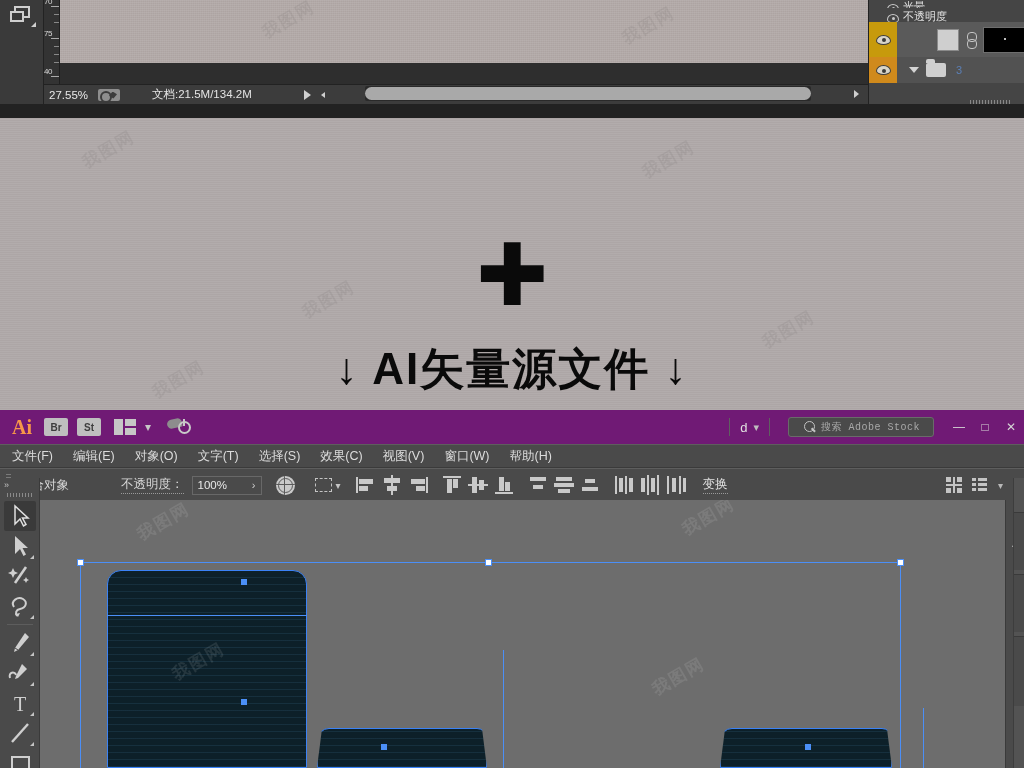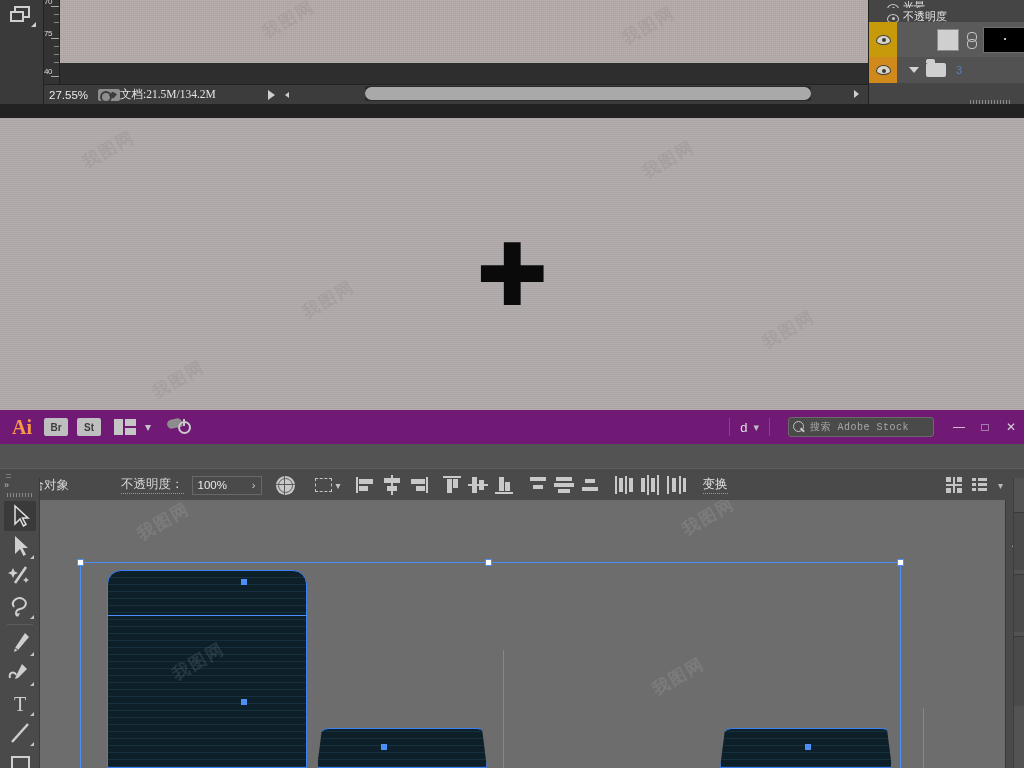--- a/index.html
+++ b/index.html
@@ -31,21 +31,21 @@
   }
   .ps-canvas-dark { position:absolute; left:60px; top:63px; width:808px; height:21px; background:#2e2e2e; }
 
   .ps-status { position:absolute; left:44px; top:84px; width:824px; height:20px; background:#3c3c3c; border-top:1px solid #222;
                display:flex; align-items:center; color:#ddd; font-size:11px; }
   .ps-zoom { padding-left:5px; width:54px; color:#e8e8e8; font-size:11.5px;}
   .ps-zoomicon { width:22px; height:12px; background:#8e8e8e; border-radius:2px; position:relative; }
   .ps-zoomicon:before{content:"";position:absolute;left:2px;top:2px;width:8px;height:8px;border-radius:50%;border:2px solid #3c3c3c;}
   .ps-zoomicon:after{content:"";position:absolute;left:11px;top:3px;width:8px;height:7px;background:#3c3c3c;
      clip-path:polygon(0 60%,45% 0,100% 40%,55% 100%);}
-  .ps-doc { font-size:11.5px; color:#e4e4e4;font-family:Liberation Serif, serif; }
+  .ps-doc { padding-left:32px; font-size:11.5px; color:#e4e4e4; }
   .ps-arrowR { margin-left:52px; width:0;height:0;border-left:7px solid #cfcfcf;border-top:5px solid transparent;border-bottom:5px solid transparent;}
   .ps-arrowSm { margin-left:10px; width:0;height:0;border-right:4px solid #cfcfcf;border-top:3px solid transparent;border-bottom:3px solid transparent;}
   .ps-hscroll { position:absolute; left:365px; top:86px; width:446px; height:15px; background:#2a2a2a; border-radius:2px;}
   .ps-hscroll .thumb { position:absolute; left:0; top:1px; width:446px; height:13px; background:#a9a9a9; border-radius:7px;}
   .ps-hs-right { position:absolute; left:854px; top:90px; width:0;height:0;border-left:5px solid #cfcfcf;border-top:4px solid transparent;border-bottom:4px solid transparent;}
   .ps-bottomband { position:absolute; left:0; top:104px; width:1024px; height:14px; background:#222; }
   .ps-leftband { position:absolute; left:0; top:0; width:8px; height:104px; background:#2f2f2f;}
 
   
   .ps-layers { position:absolute; left:868px; top:0; width:156px; height:120px; background:#454545; border-left:1px solid #222;}
@@ -99,21 +99,21 @@
   .ai-chev { margin-left:9px; color:#c6c6c6; font-size:12px; }
   .ai-cloud { margin-left:16px; position:relative; width:24px; height:18px; }
   .ai-cloud .c1{position:absolute;left:0;top:1px;width:15px;height:9px;background:#8d8d8d;border-radius:6px 6px 1px 6px;transform:rotate(-12deg);}
   .ai-cloud .c2{position:absolute;left:11px;top:3px;width:13px;height:13px;border:2px solid #c9c9c9;border-radius:50%;}
   .ai-cloud .c3{position:absolute;left:16px;top:1px;width:2px;height:7px;background:#c9c9c9;}
   .ai-spacer { flex:1; }
   .ai-sep { width:1px; height:18px; background:#606060; margin:0 10px; }
   .ai-d { color:#e0e0e0; font-size:13px; }
   .ai-dchev { color:#bfbfbf; font-size:11px; margin-left:6px; }
   .ai-search { width:146px; height:20px; background:#4a4a4a; border:1px solid #6a6a6a; border-radius:3px;
-               display:flex; align-items:center; padding-left:4px; margin-left:8px; }
+               display:flex; align-items:center; padding-left:15px; margin-left:8px; }
   .ai-searchicon { width:13px;height:13px; position:relative; margin-right:4px; }
   .ai-searchicon:before{content:"";position:absolute;left:0;top:0;width:9px;height:9px;border:1.6px solid #c4c4c4;border-radius:50%;}
   .ai-searchicon:after{content:"";position:absolute;left:7px;top:8px;width:5px;height:1.6px;background:#c4c4c4;transform:rotate(45deg);}
   .ai-searchtxt { font-size:10px; color:#a9a9a9; font-family:"Liberation Mono", monospace; letter-spacing:.5px;}
   .ai-wbtns { display:flex; align-items:center; gap:0; margin-left:12px; }
   .ai-wb { width:26px;height:22px;display:flex;align-items:center;justify-content:center;color:#d5d5d5;font-size:12px;}
 
   .ai-ctrlbar { position:absolute; left:0; top:34px; width:1024px; height:34px; background:#4a4a4a; border-top:1px solid #5e5e5e; border-bottom:1px solid #3b3b3b;
                 display:flex; align-items:center; }
   .ai-grip { width:5px; height:22px; margin-left:6px; margin-right:8px;
@@ -260,20 +260,21 @@
 
   <div class="banner">
     <div class="banner-grain"></div>
     <div class="wm wm-dark" style="left:80px; top:20px;">我图网</div>
     <div class="wm wm-dark" style="left:640px; top:30px;">我图网</div>
     <div class="wm wm-dark" style="left:300px; top:170px;">我图网</div>
     <div class="wm wm-dark" style="left:760px; top:200px;">我图网</div>
     <div class="wm wm-dark" style="left:150px; top:250px;">我图网</div>
 
     <div class="banner-line banner-plus">✚</div>
+    <div class="banner-line banner-bot">↓ AI矢量源文件 ↓</div>
   </div>
 
   <div class="ai-app">
 
     <div class="ai-titlebar">
       <div class="ai-logo">Ai</div>
       <div class="ai-sqbtn">Br</div>
       <div class="ai-sqbtn">St</div>
       <div class="ai-arrange">
           <div class="a1"></div>
@@ -296,20 +297,33 @@
         <div class="ai-searchtxt">搜索 Adobe Stock</div>
       </div>
       <div class="ai-wbtns">
         <div class="ai-wb">—</div>
         <div class="ai-wb">□</div>
         <div class="ai-wb">✕</div>
       </div>
     </div>
 
     <div style="position:absolute; left:0; top:34px; width:1024px; height:0;"></div>
+    <div class="ai-ctrlbar" style="top:34px; background:#4a4a4a; height:24px; border-bottom:1px solid #3b3b3b;">
+      <div style="display:flex; align-items:center; gap:20px; padding-left:12px;">
+        <span style="color:#dcdcdc;font-size:12.5px;">文件(F)</span>
+        <span style="color:#dcdcdc;font-size:12.5px;">编辑(E)</span>
+        <span style="color:#dcdcdc;font-size:12.5px;">对象(O)</span>
+        <span style="color:#dcdcdc;font-size:12.5px;">文字(T)</span>
+        <span style="color:#dcdcdc;font-size:12.5px;">选择(S)</span>
+        <span style="color:#dcdcdc;font-size:12.5px;">效果(C)</span>
+        <span style="color:#dcdcdc;font-size:12.5px;">视图(V)</span>
+        <span style="color:#dcdcdc;font-size:12.5px;">窗口(W)</span>
+        <span style="color:#dcdcdc;font-size:12.5px;">帮助(H)</span>
+      </div>
+    </div>
 
     <div class="ai-ctrlbar" style="top:58px;">
       <div class="ai-grip"></div>
       <div class="ai-blendlbl">混合对象</div>
       <div class="ai-opacity">不透明度：</div>
       <div class="ai-opabox">
         <span>100%</span>
         <span class="gt">›</span>
       </div>
       <div class="ai-sphere">

